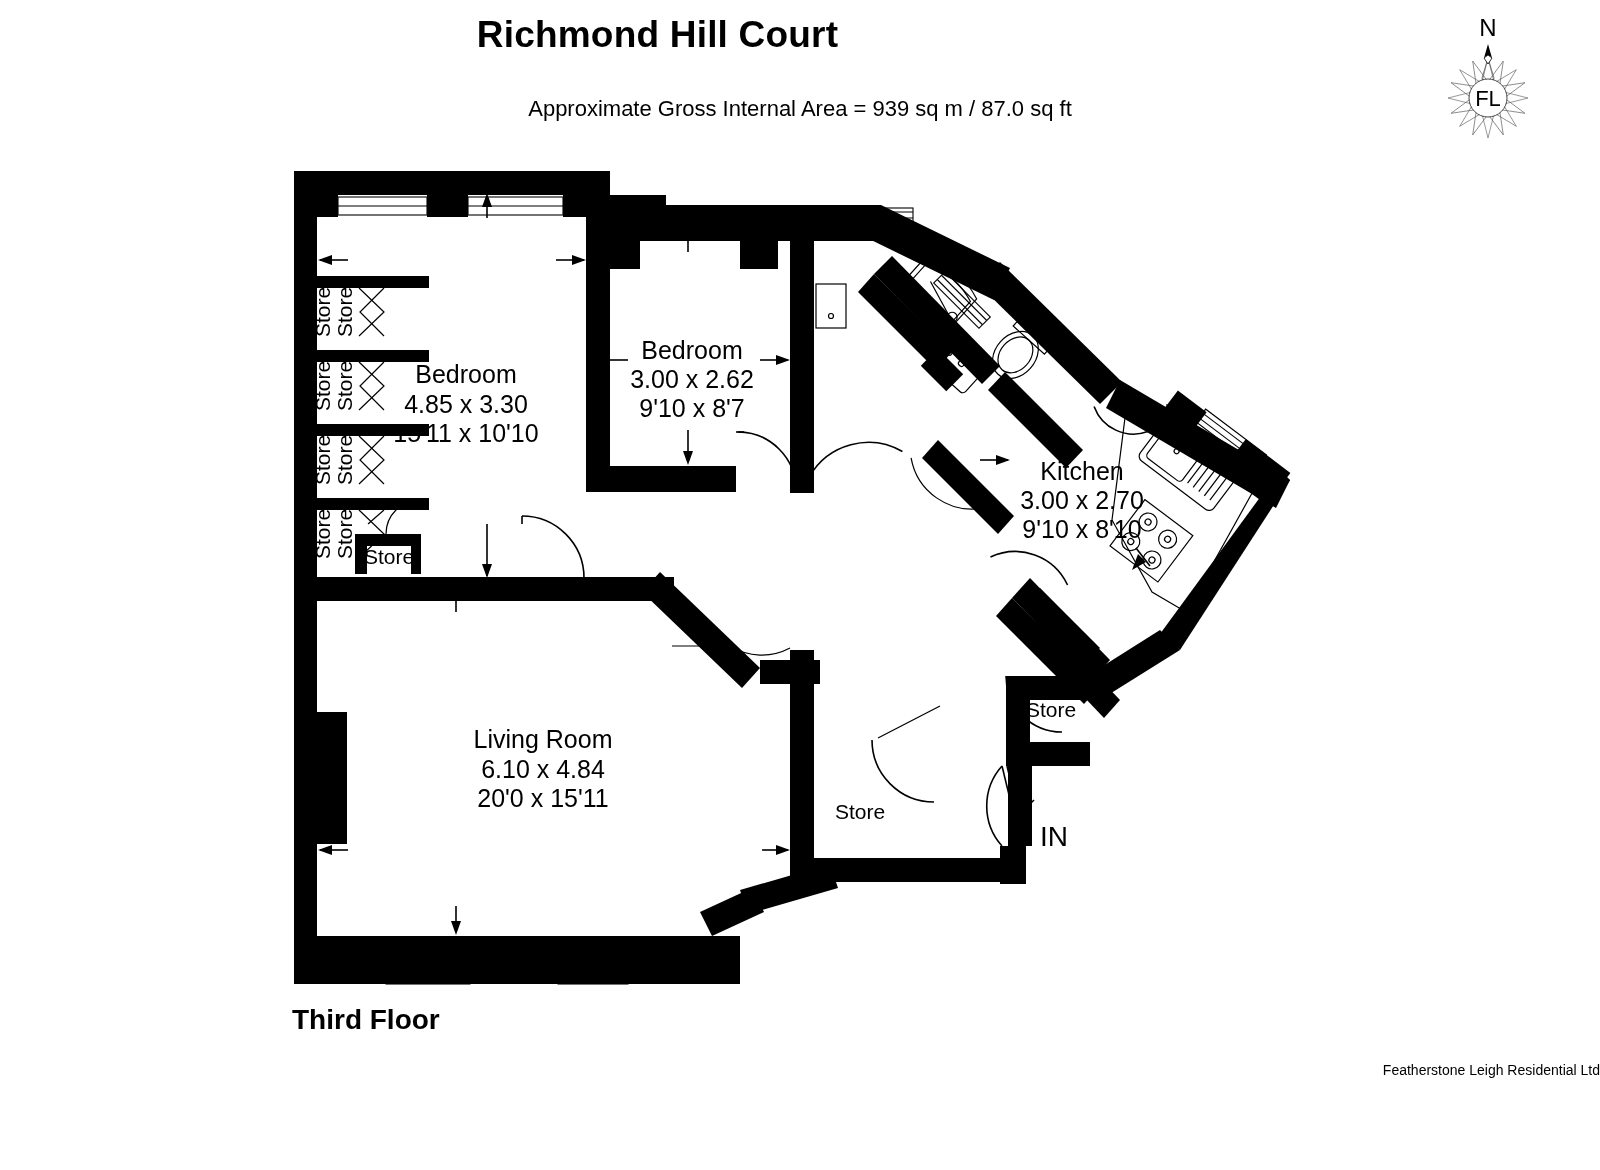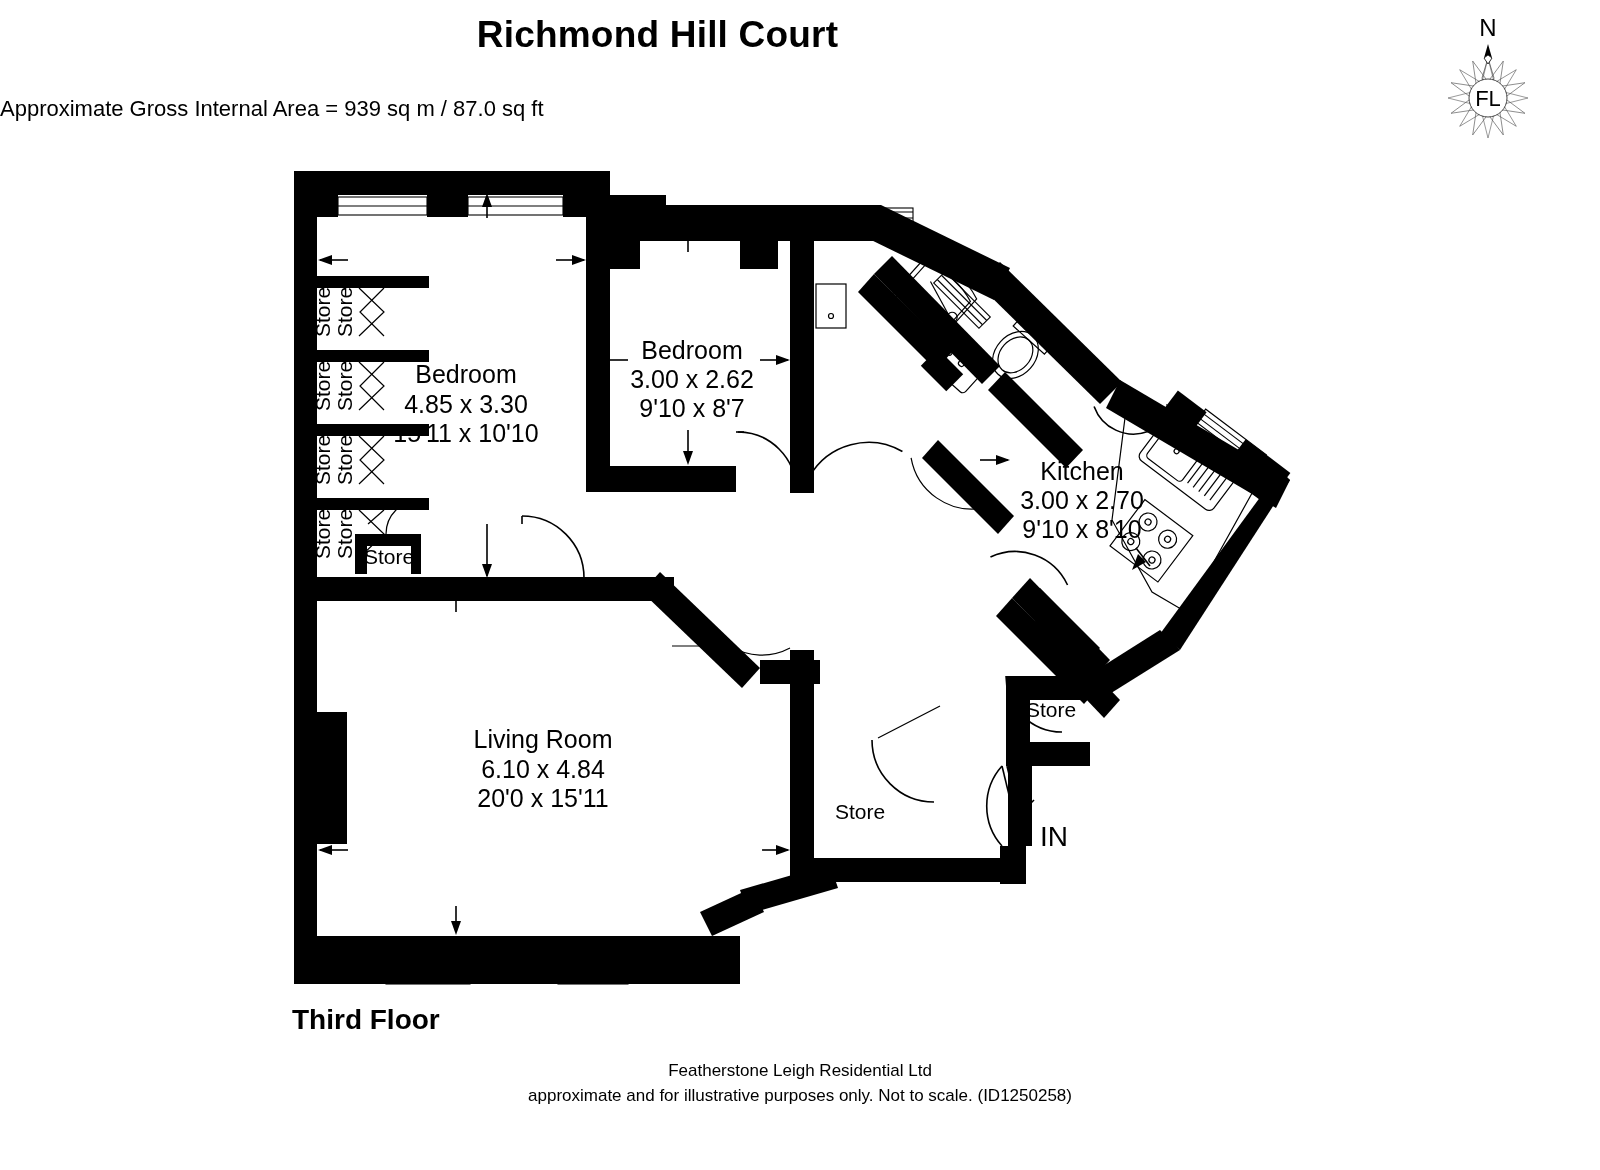--- a/index.html
+++ b/index.html
@@ -9,30 +9,30 @@
     font-family:"Liberation Sans","DejaVu Sans",sans-serif;
     color:#000000;
   }
   #plan-root{position:absolute;inset:0;}
 
   .title{
     position:absolute;left:0;top:14px;width:1315px;text-align:center;
     font-size:37px;font-weight:bold;letter-spacing:0.2px;
   }
   .subtitle{
-    position:absolute;left:0;top:96px;width:1600px;text-align:left;
+    position:absolute;left:0;top:96px;width:1600px;text-align:center;
     font-size:22px;font-weight:normal;
   }
   .floor-label{
     position:absolute;left:292px;top:1004px;
     font-size:28px;font-weight:bold;
   }
   .footer{
-    position:absolute;left:0;top:1058px;width:1600px;text-align:center;
-    font-size:17px;line-height:25px;
+    position:absolute;left:0;top:1058px;width:1600px;text-align:right;
+    font-size:14px;line-height:25px;
   }
   .footer div{display:block;}
 
   
   .compass{position:absolute;left:1424px;top:12px;width:128px;height:128px;}
 
   
   svg.plan{position:absolute;left:0;top:0;width:1600px;height:1170px;}
 
   .room-label{
@@ -414,16 +414,15 @@
       <polygon points="64,32 60,46 64,43 68,46" fill="#000"></polygon>
       <polygon points="64,43 60,46 64,52 68,46" fill="#fff" stroke="#000" stroke-width="0.8"></polygon>
       <text class="compass-n" x="64" y="24">N</text>
     </g>
   </svg>
 
   <div class="floor-label">Third Floor</div>
 
   <div class="footer">
     <div>Featherstone Leigh Residential Ltd</div>
-    <div>approximate and for illustrative purposes only. Not to scale. (ID1250258)</div>
   </div>
 
 </div>
 
 </body></html>

